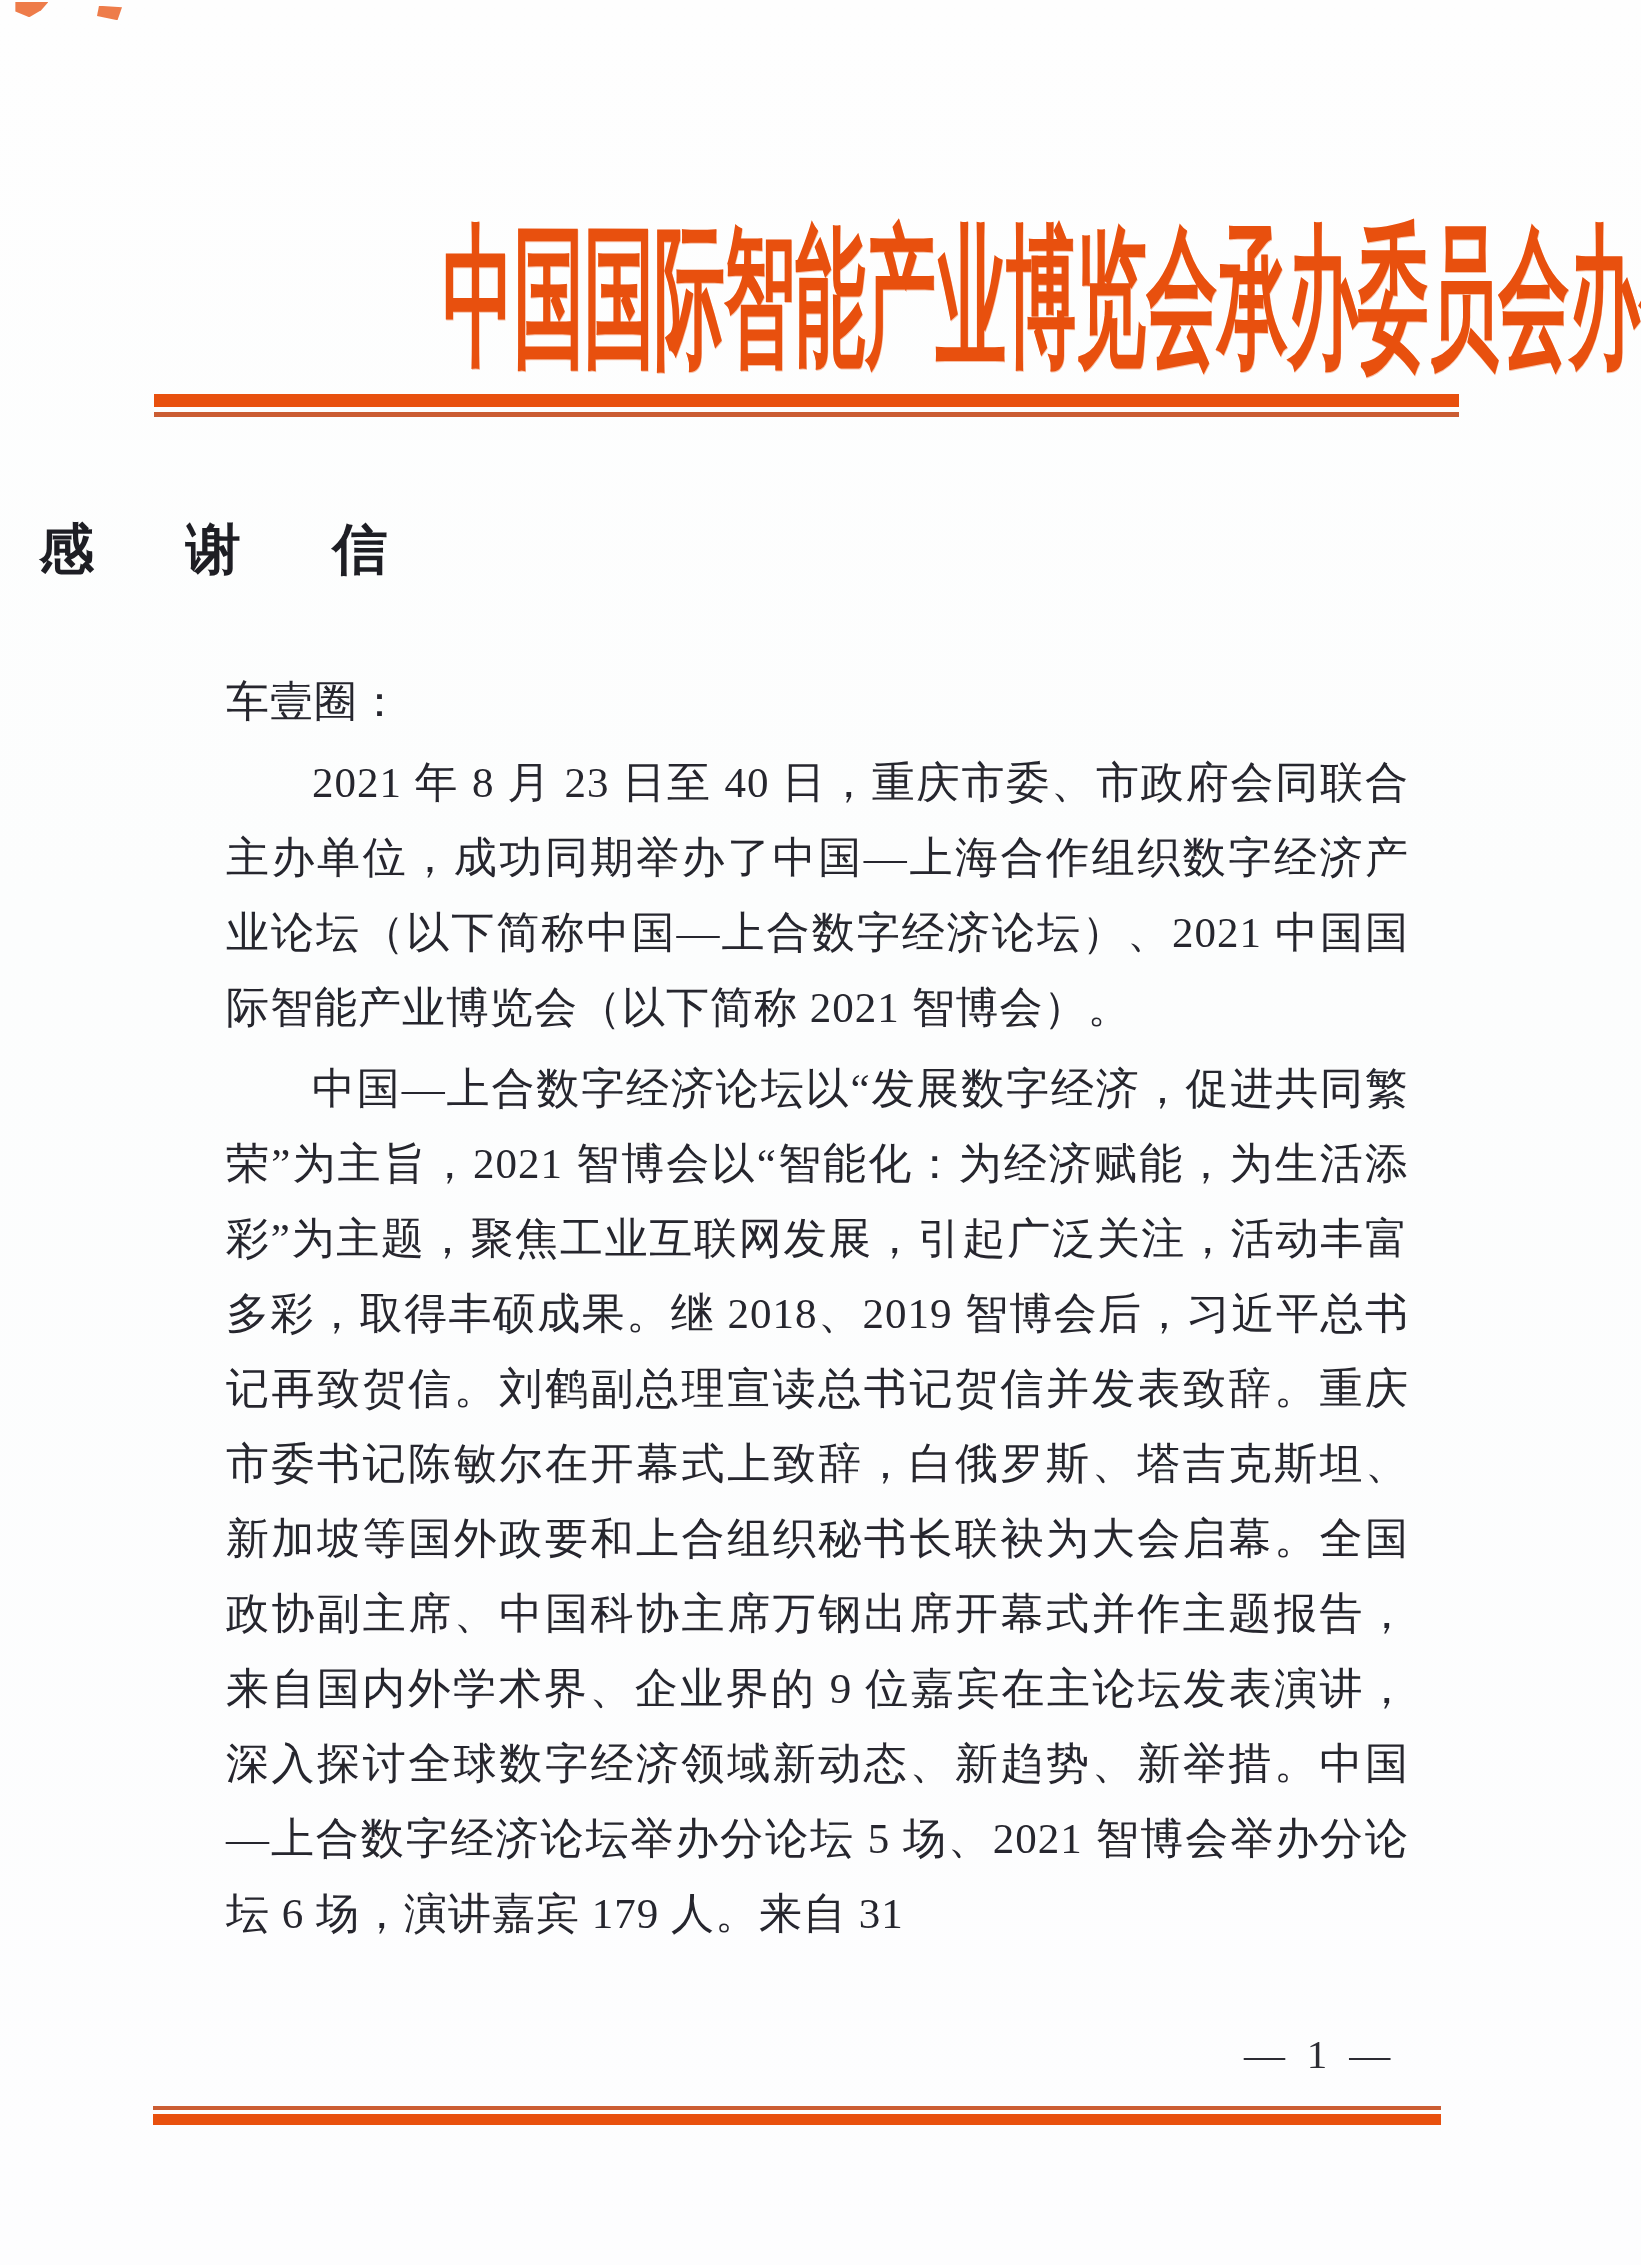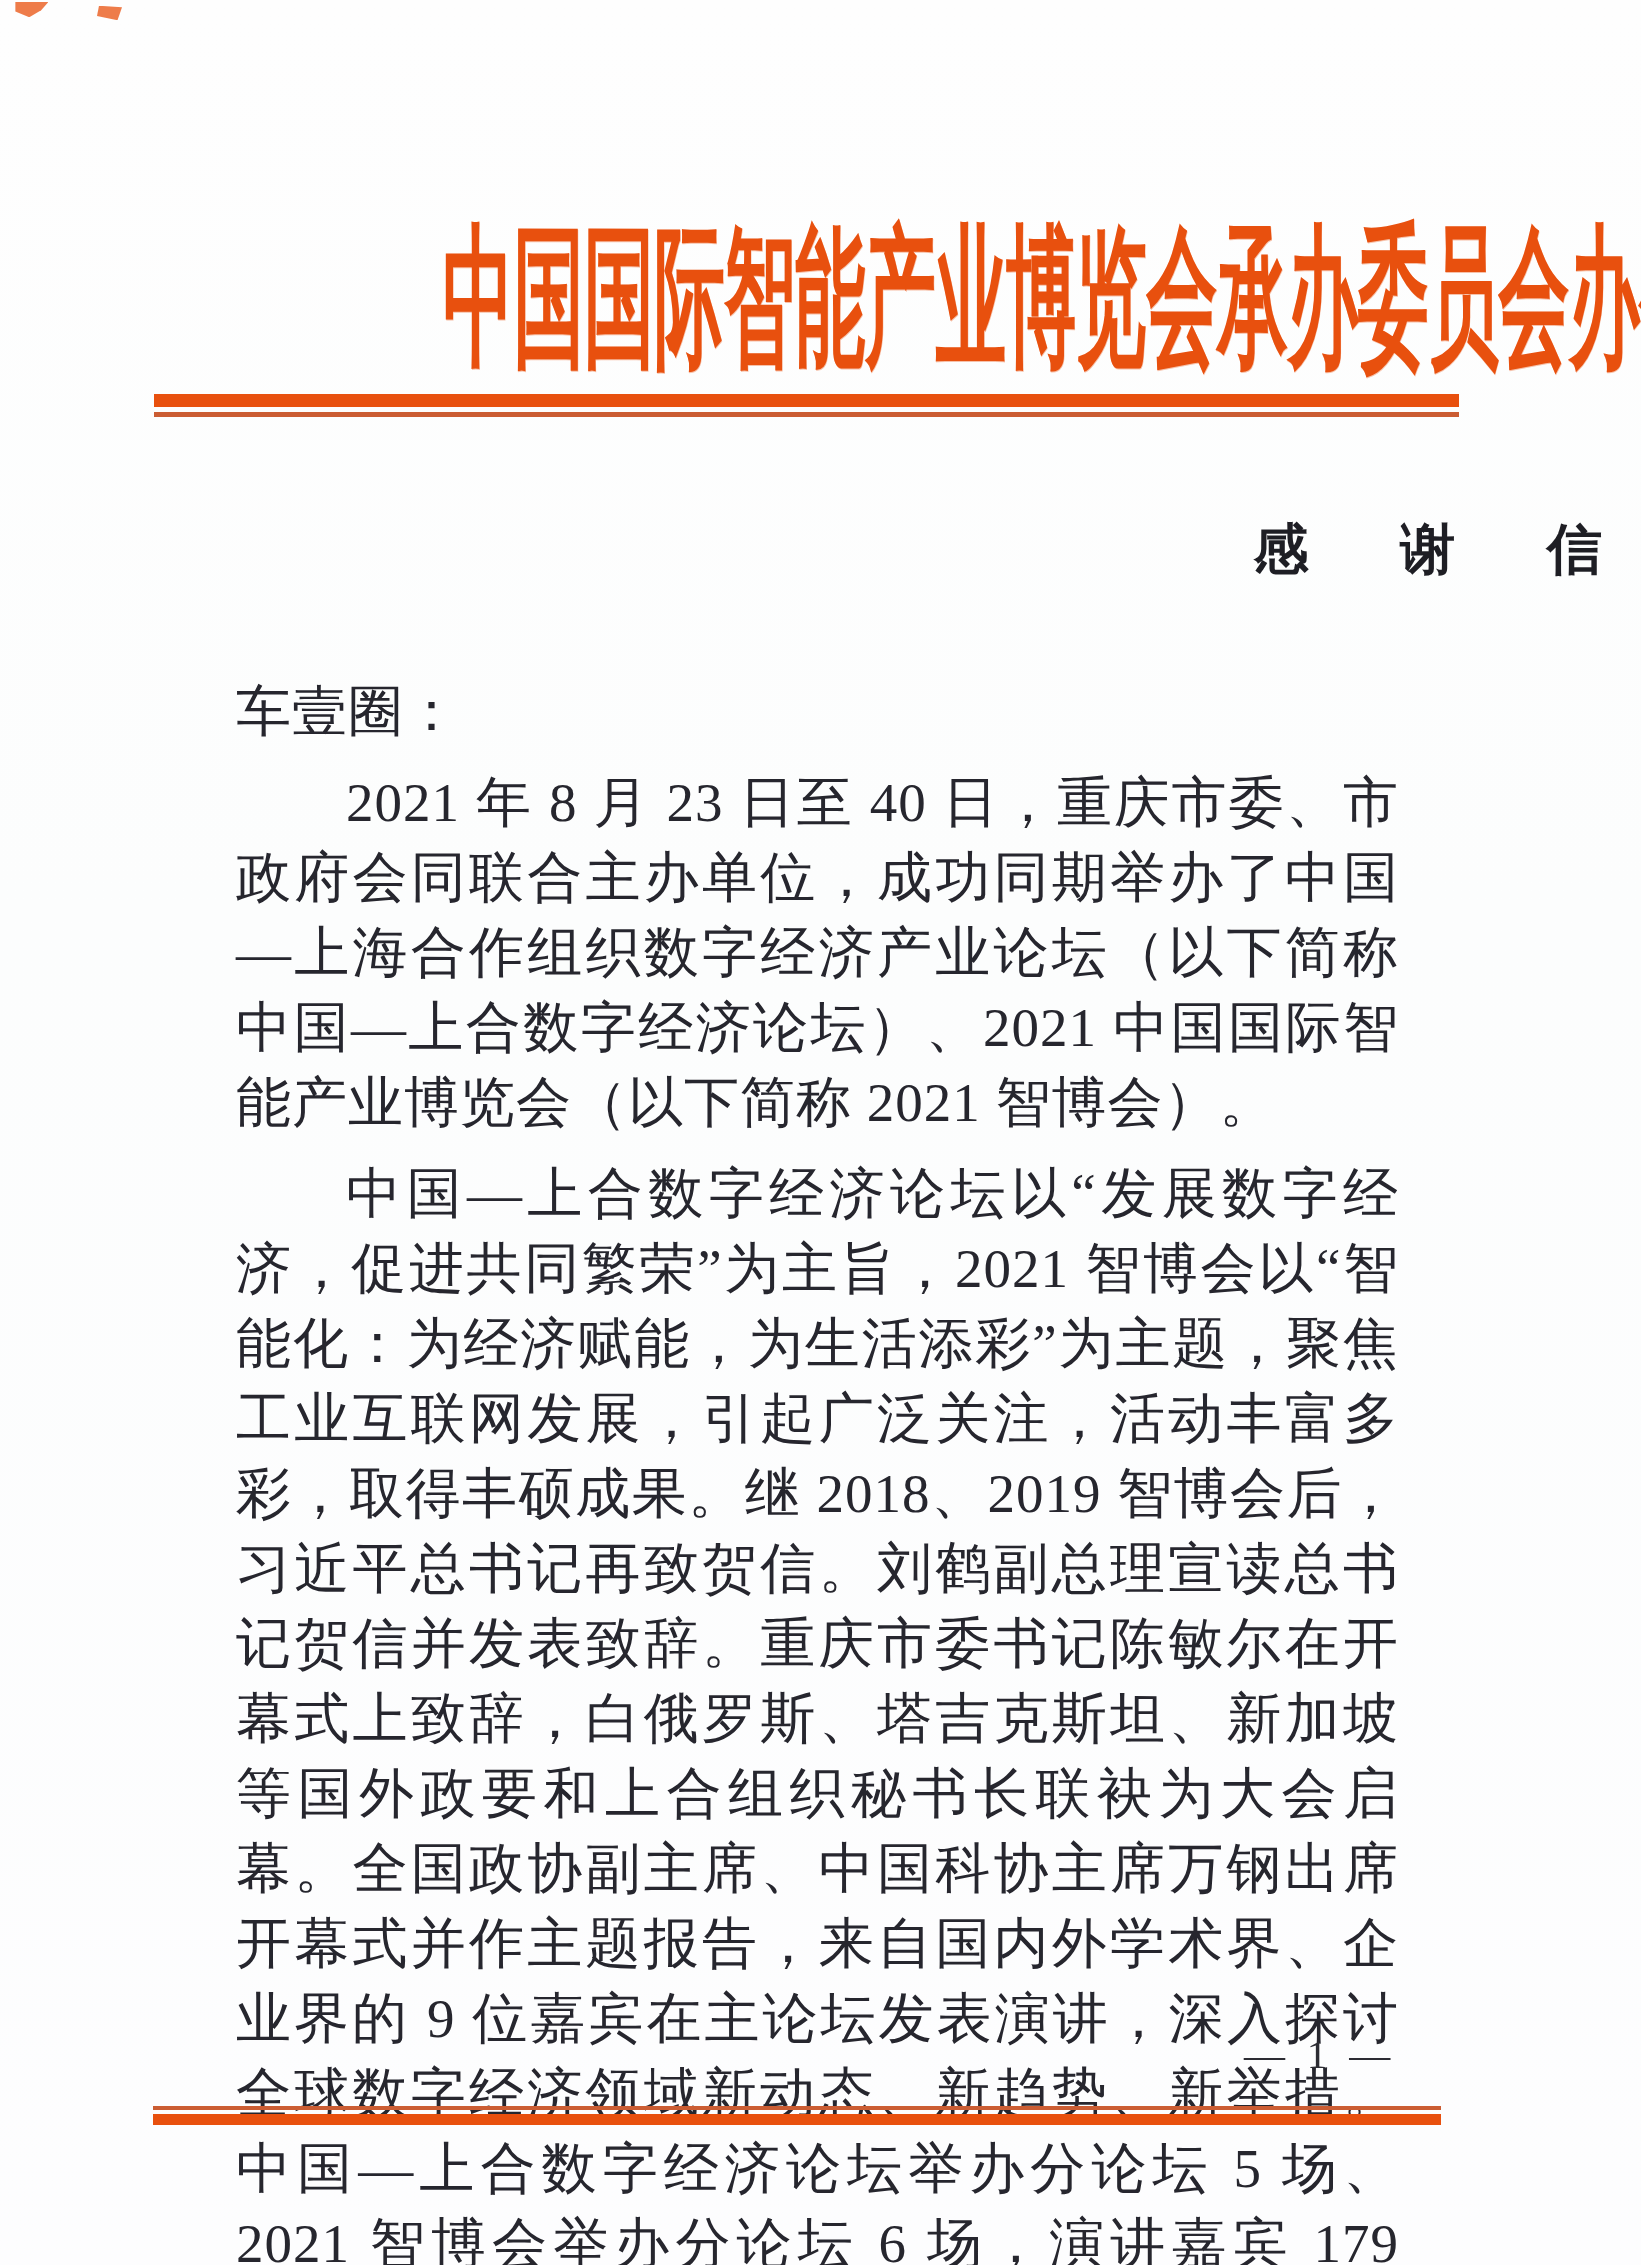--- a/index.html
+++ b/index.html
@@ -60,39 +60,39 @@
   
   .rule-thin-bottom  { top: 2106px; height: 3.9px;  background: var(--accent2, #cb5d33); left: 153px; width: 1288px; }
   .rule-thick-bottom { top: 2114px; height: 10.6px; background: var(--accent, #e8500e); left: 153px; width: 1288px; }
 
   .letter-title {
     position: absolute;
     top: 518px;
     left: 0;
     width: 100%;
     margin: 0;
-    text-align: right;
+    text-align: left;
     font-size: 55px;
     line-height: 64px;
     font-weight: bold;
     color: #1e1e24;
     letter-spacing: 39px;
     padding-left: 39px;
     box-sizing: border-box;
     white-space: nowrap;
   }
   .letter-body {
     position: absolute;
     top: 658px;
     left: 220px;
     width: 1195px;
   }
   .letter-body p {
-    margin: 16px;
-    font-size: 55px;
+    margin: 6px;
+    font-size: 43px;
     line-height: 75px;
     text-align: justify;
     letter-spacing: 1px;
     color: #26262e;
   }
   .letter-body p.salutation {
     text-indent: 0;
     text-align: left;
   }
   .letter-body p.para {

